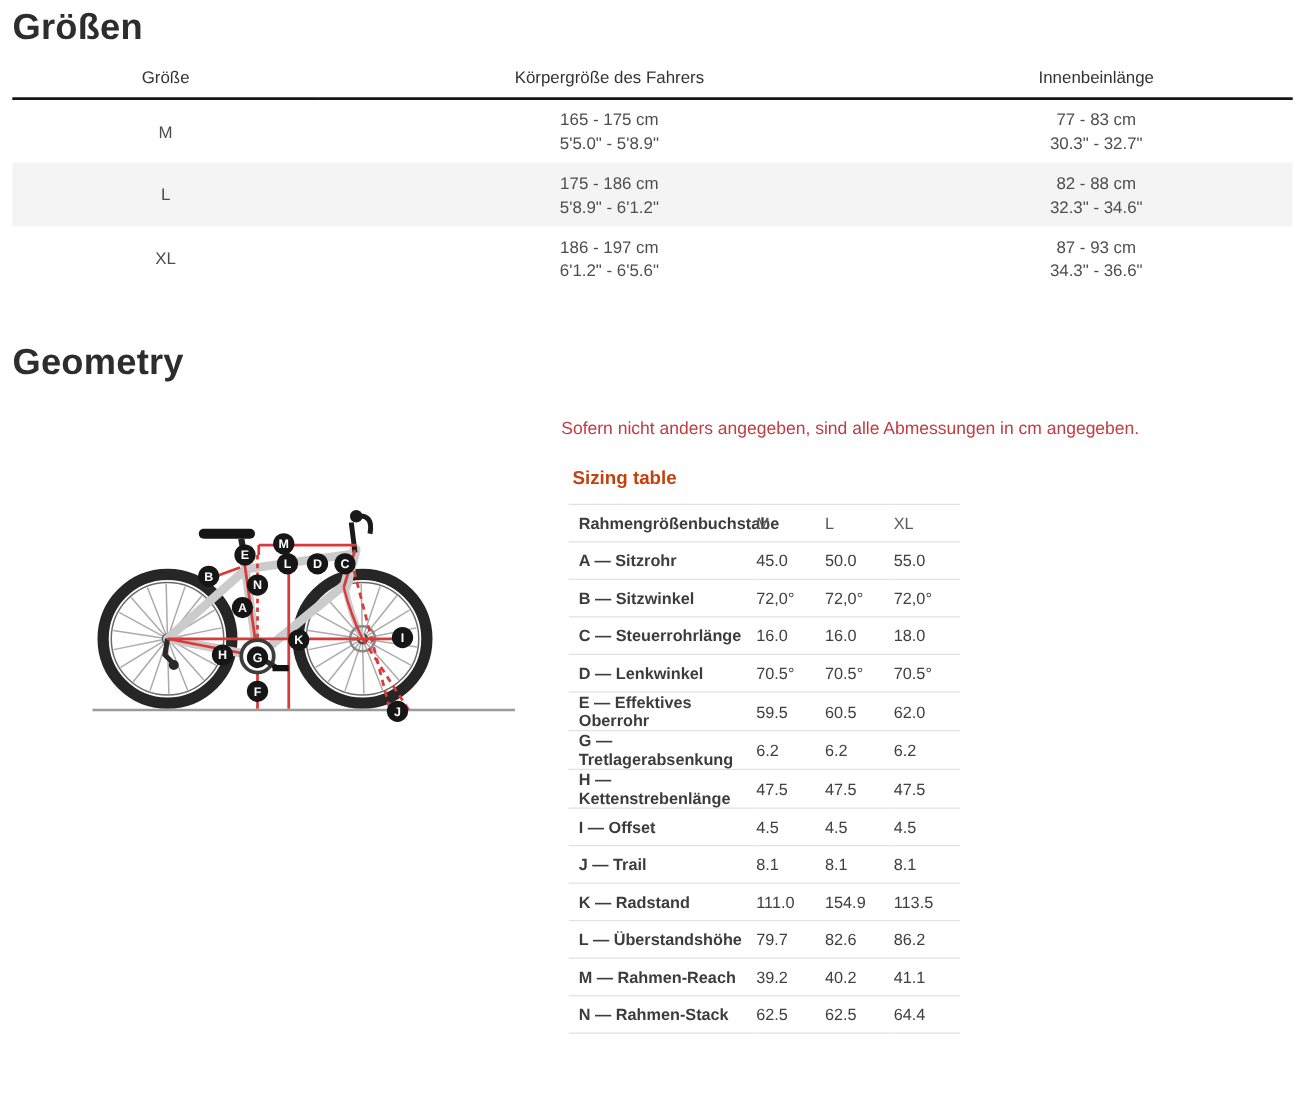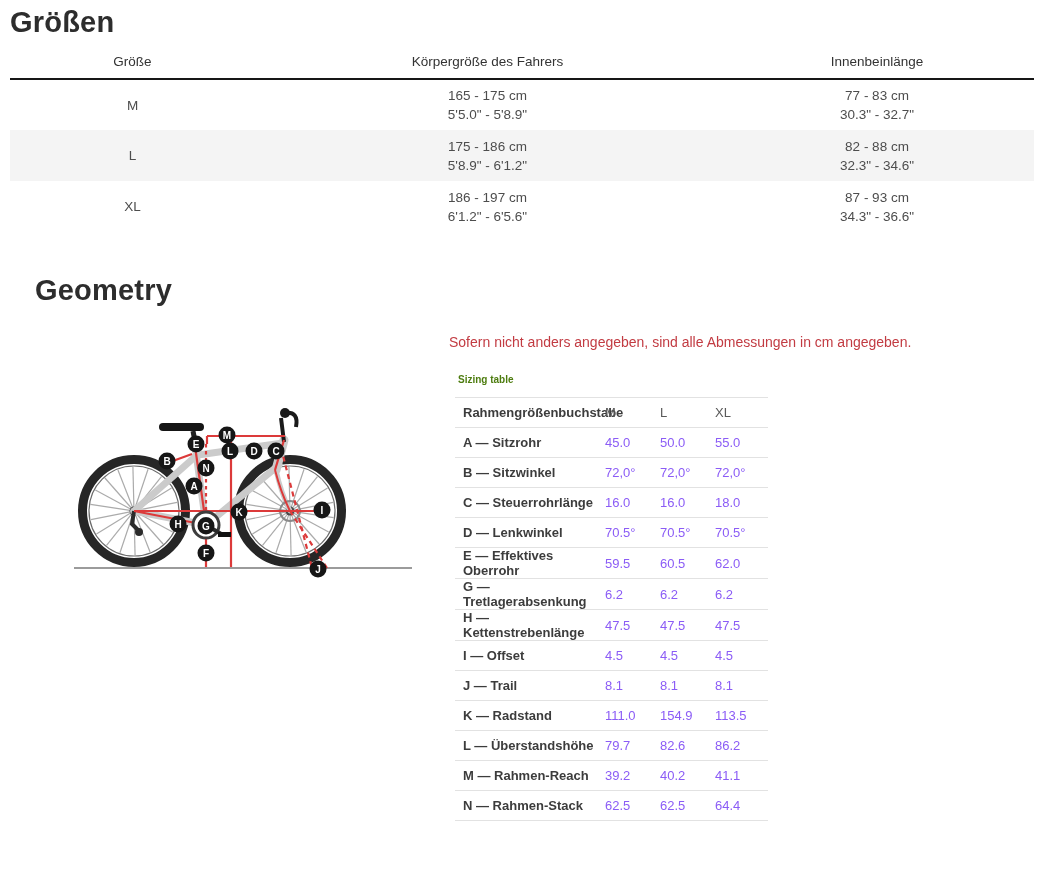--- a/index.html
+++ b/index.html
@@ -3,47 +3,47 @@
 <meta charset="utf-8">
 <style>
   * { box-sizing: border-box; }
   html,body { margin:0; padding:0; background:#ffffff; }
   body { font-family:"Liberation Sans", sans-serif; }
   .page { position:relative; width:1044px; height:892px; background:#fff; overflow:hidden; }
 
   .section-title { position:absolute; left:10px; margin:0; font-size:29px; font-weight:700;
                    color:#2d2d2d; letter-spacing:0.2px; }
   #sizes-title { top:6px; }
-  #geometry-title { top:274px;margin-left:25px; }
+  #geometry-title { top:274px; }
 
   
   .sizes-wrap { position:absolute; left:10px; top:48px; width:1024px; }
   table.sizes { width:1024px; border-collapse:collapse; table-layout:fixed; }
   table.sizes col.c1 { width:245px; }
   table.sizes col.c2 { width:465px; }
   table.sizes col.c3 { width:314px; }
   table.sizes th { font-size:13.5px; font-weight:400; color:#333333; text-align:center;
                    padding:6px 0 9px; border-bottom:2px solid #161616; vertical-align:bottom; }
   table.sizes td { text-align:center; font-size:13.5px; color:#4d4d4d; height:51px;
                    vertical-align:middle; line-height:19px; }
   table.sizes tr.alt { background:#f4f4f4; }
 
   
   .geo-right { position:absolute; left:449px; top:333px; width:460px; }
   .geo-note { font-size:14px; line-height:19px; color:#c23b42; white-space:nowrap; margin:0;text-align:center; }
-  .geo-table-title { font-size:10px; font-weight:700; color:#4d7c0f; margin:22px 0 0 9px; }
+  .geo-table-title { font-size:15px; font-weight:700; color:#c2410c; margin:22px 0 0 9px; }
   table.geo { border-collapse:collapse; table-layout:fixed; width:313px; margin:12px 0 16px 6px; }
   table.geo col.gl { width:150px; }
   table.geo col.gv { width:55px; }
   table.geo col.gv3 { width:53px; }
   table.geo tr > * { border-bottom:1px solid #e2e2e2; height:30px; font-size:13px;
                      text-align:left; vertical-align:middle; padding:0; }
   table.geo thead tr > * { border-top:1px solid #e2e2e2; }
   table.geo .geo-label { padding-left:8px; font-weight:700; color:#3c3c3c; }
-  table.geo .geo-val { color:#8b5cf6; font-weight:400; }
+  table.geo .geo-val { color:#404040; font-weight:400; }
   table.geo thead .geo-val { color:#595959; }
 
   
   .bike { position:absolute; left:60px; top:398px; width:360px; height:182px; }
 </style>
 </head>
 <body>
 
 <div class="page">
 

